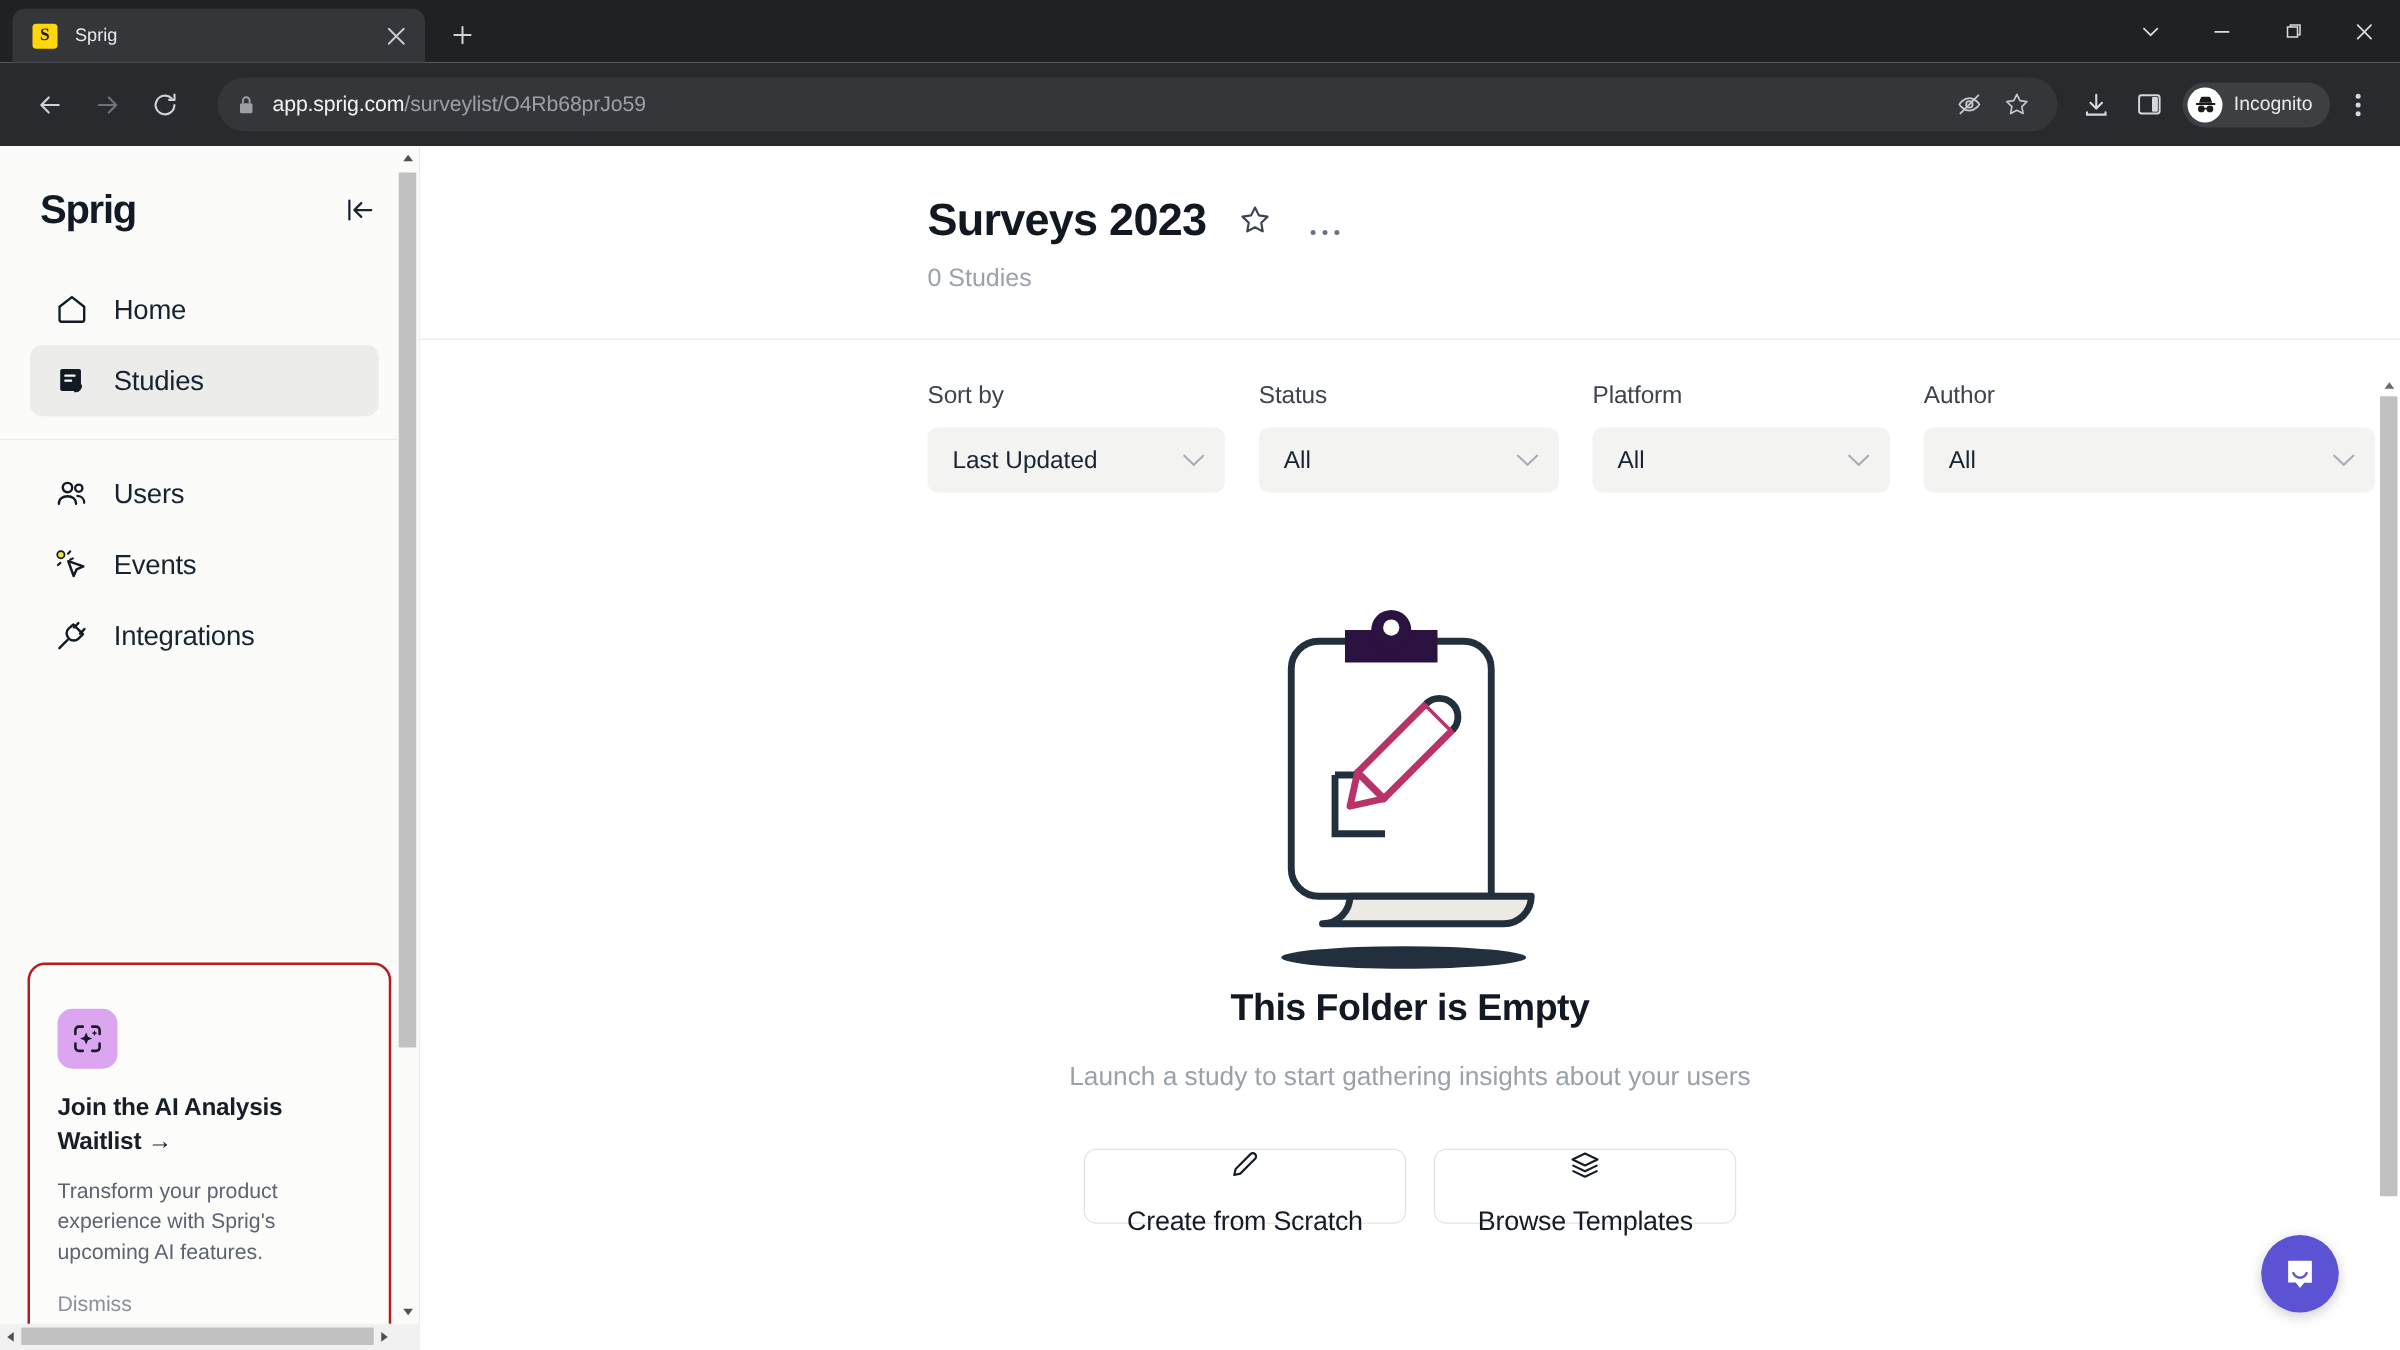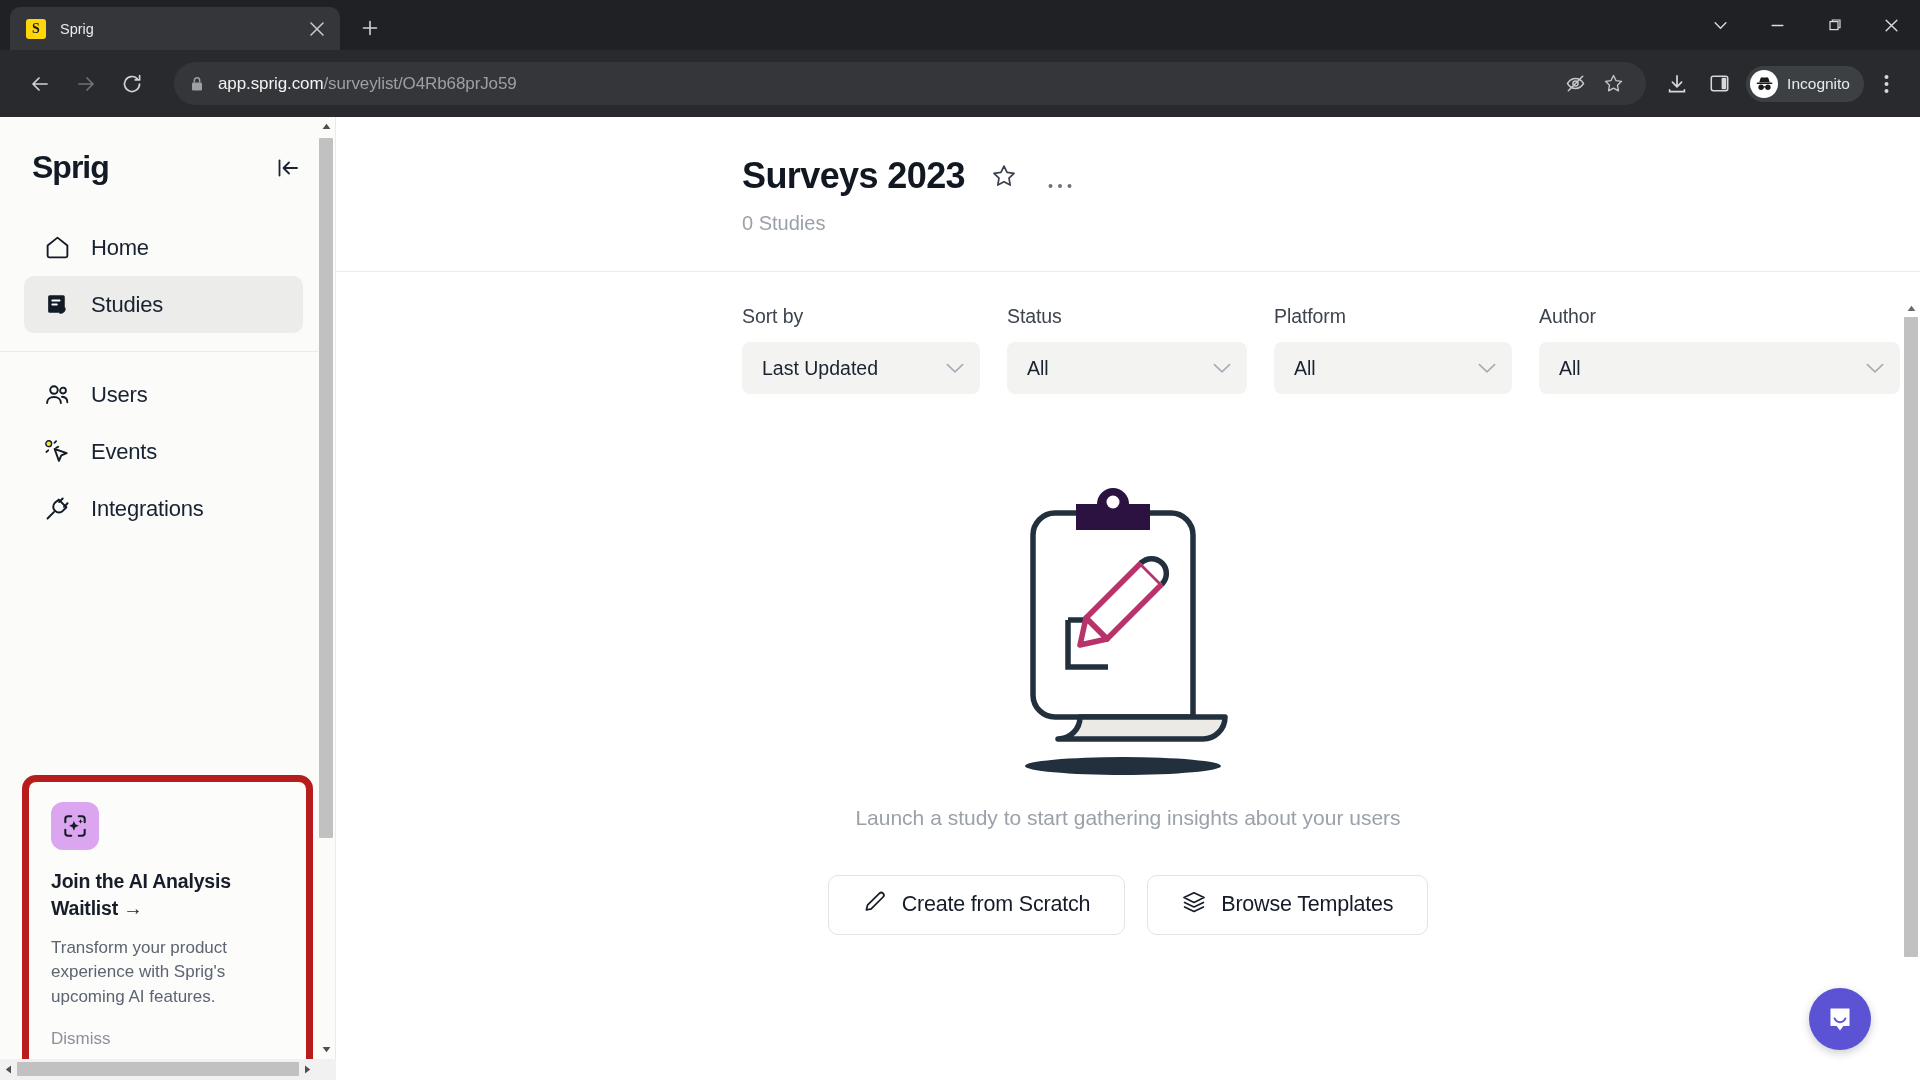--- a/index.html
+++ b/index.html
@@ -118,22 +118,22 @@
     height: 57px; margin: 0 32px 0 24px;
     padding-left: 18px; border-radius: 10px;
     color: #182230; font-size: 22px; letter-spacing: -0.2px;
   }
   .nav-item.active { background: #ececea; }
   .nav-icon { width: 30px; height: 30px; display: flex; align-items: center; justify-content: center; flex-shrink: 0; }
   .nav-divider { height: 1px; background: #ebebe9; margin: 18px 0 14px 0; }
 
   .promo {
     margin: auto 22px 0 22px; background: #fcfcfb;
-    border: 7px solid #b91c1c; border-radius: 14px;
-    padding: 20px 22px 24px 22px;
+    border: 2px solid #b91c1c; border-radius: 14px;
+    padding: 35px 22px 24px 22px;
   }
   .promo-icon {
     width: 48px; height: 48px; border-radius: 12px;
     background: #dba5f0; display: flex; align-items: center; justify-content: center;
     margin-bottom: 18px;
   }
   .promo-title { font-size: 19.5px; font-weight: 700; color: #171e29; line-height: 1.38; letter-spacing: -0.2px; }
   .promo-body { font-size: 17px; color: #5c6471; line-height: 1.43; margin-top: 14px; }
   .promo-dismiss { font-size: 17px; color: #8b9199; margin-top: 20px; }
 
@@ -180,21 +180,21 @@
 
   .empty { text-align: center; margin-top: 86px; }
   .illus { display: flex; justify-content: center; }
   .empty-title { font-size: 30px; font-weight: 700; color: #121925; margin-top: 10px; letter-spacing: -0.4px; }
   .empty-sub { font-size: 21px; color: #9aa1a9; margin-top: 23px; line-height: 1.42; width: 560px; margin-left: auto; margin-right: auto; }
   .empty-actions { display: flex; justify-content: center; gap: 22px; margin-top: 42px; }
   .ghost-btn {
     height: 60px; border: 1px solid #e3e3e1; border-radius: 10px;
     display: flex; align-items: center; gap: 15px;
     padding: 0 34px; font-size: 21.5px; color: #151c27;
-    background: #fff; letter-spacing: -0.2px;
+    background: #fff; letter-spacing: -0.2px; flex-direction: column;
   }
 
   .main-vscroll { position: absolute; right: 0; top: 182px; width: 17px; bottom: 0; background: #ffffff; }
   .main-vthumb { position: absolute; top: 18px; left: 1px; width: 14px; height: 640px; background: #c1c1c1; border-radius: 1px; }
   .main-varrow { position: absolute; top: 0; left: 0; width: 17px; height: 18px; display: flex; align-items: center; justify-content: center; }
 
   .chat-widget {
     position: absolute; right: 49px; bottom: 30px;
     width: 62px; height: 62px; border-radius: 50%;
     background: #5b52d4; display: flex; align-items: center; justify-content: center;
@@ -528,20 +528,21 @@
               <path d="M143 83l21 21-55 55-21-21z" fill="#ffffff" stroke="#b8336a" stroke-width="5.5" stroke-linejoin="round"></path>
               <path d="M143 83a14.8 14.8 0 0 1 21 21" fill="#ffffff" stroke="#22303d" stroke-width="5.5" stroke-linejoin="round"></path>
               <path d="M88 138l-6 27 27-6z" fill="#ffffff" stroke="#b8336a" stroke-width="5.5" stroke-linejoin="round"></path>
             </g>
 
             <path d="M82 237h145a22 22 0 0 1-22 22H60a22 22 0 0 0 22-22z" fill="#eceae4" stroke="#22303d" stroke-width="5.5" stroke-linejoin="round"></path>
 
             <ellipse cx="125" cy="286" rx="98" ry="9" fill="#22303d"></ellipse>
           </svg>
         </div>
+        <div class="empty-title">This Folder is Empty</div>
         <div class="empty-sub">Launch a study to start gathering insights about your users</div>
         <div class="empty-actions">
           <div class="ghost-btn">
             <span>
               <svg width="24" height="24" viewBox="0 0 24 24">
                   <path d="M16.4 3.3a2.6 2.6 0 0 1 3.7 3.7L8.2 18.9l-4.8 1.1 1.1-4.8z" stroke="#151c27" stroke-width="1.7" fill="none" stroke-linejoin="round"></path>
                 </svg>
             </span>
             <span>Create from Scratch</span>
           </div>

